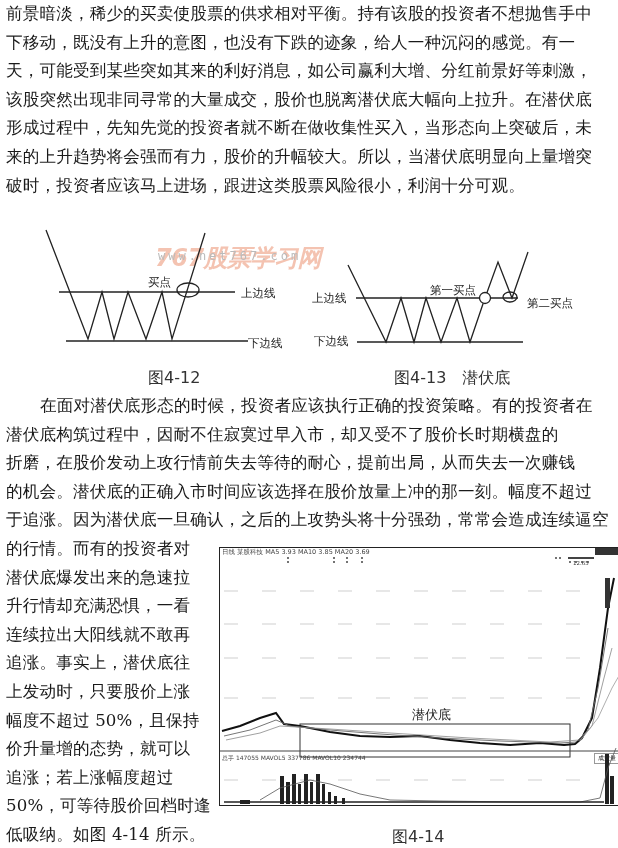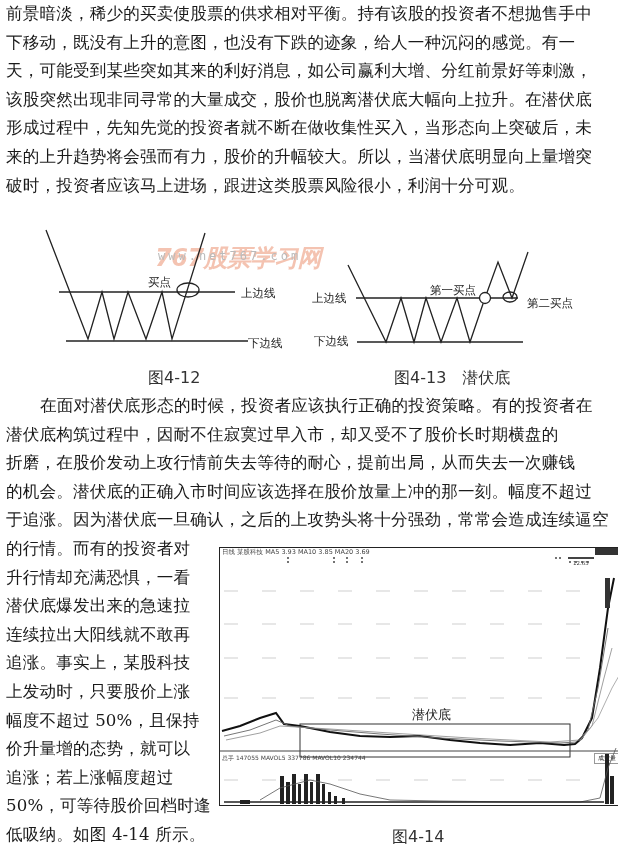--- a/index.html
+++ b/index.html
@@ -63,24 +63,24 @@
 <div class="p" style="top:392px;">
   <span class="line indent">在面对潜伏底形态的时候，投资者应该执行正确的投资策略。有的投资者在</span>
   <span class="line">潜伏底构筑过程中，因耐不住寂寞过早入市，却又受不了股价长时期横盘的</span>
   <span class="line">折磨，在股价发动上攻行情前失去等待的耐心，提前出局，从而失去一次赚钱</span>
   <span class="line">的机会。潜伏底的正确入市时间应该选择在股价放量上冲的那一刻。幅度不超过</span>
   <span class="line">于追涨。因为潜伏底一旦确认，之后的上攻势头将十分强劲，常常会造成连续逼空</span>
 </div>
 
 <div class="p" style="top:535px;">
   <span class="line">的行情。而有的投资者对</span>
+  <span class="line">潜伏底爆发出来的急速拉</span>
   <span class="line">升行情却充满恐惧，一看</span>
-  <span class="line">潜伏底爆发出来的急速拉</span>
   <span class="line">连续拉出大阳线就不敢再</span>
-  <span class="line">追涨。事实上，某股科技</span>
+  <span class="line">追涨。事实上，潜伏底往</span>
   <span class="line">上发动时，只要股价上涨</span>
   <span class="line">幅度不超过 50%，且保持</span>
   <span class="line">价升量增的态势，就可以</span>
   <span class="line">追涨；若上涨幅度超过</span>
   <span class="line">50%，可等待股价回档时逢</span>
   <span class="line">低吸纳。如图 4-14 所示。</span>
 </div>
 
 <div class="chart-frame">
   <div class="chart-hdr">日线  某股科技  MA5 3.93  MA10 3.85  MA20 3.69</div>

